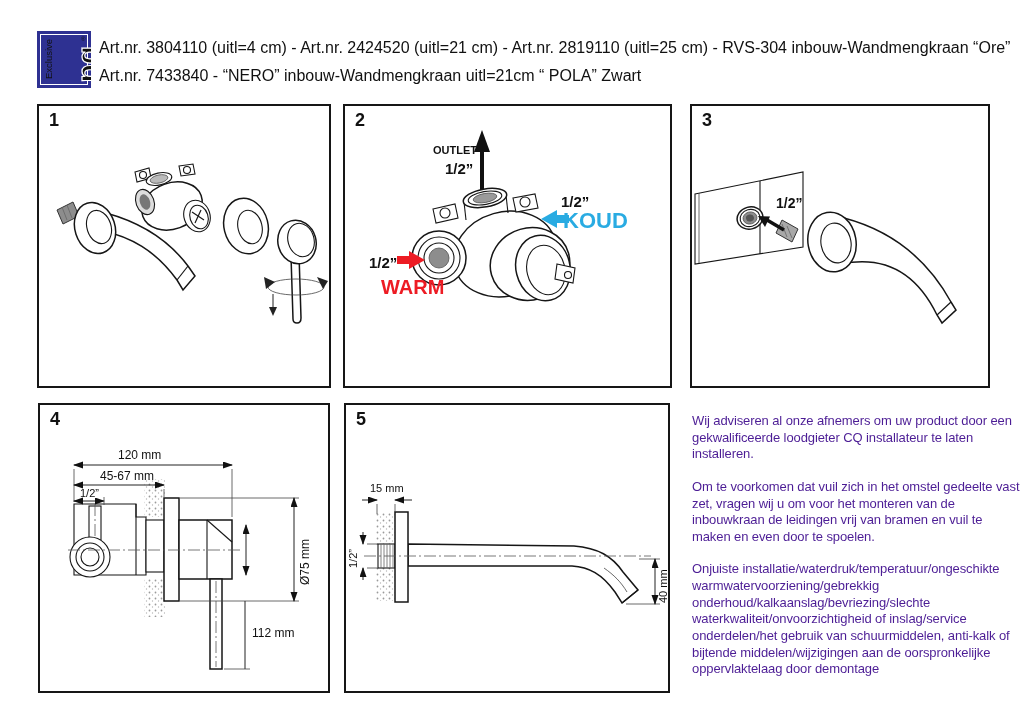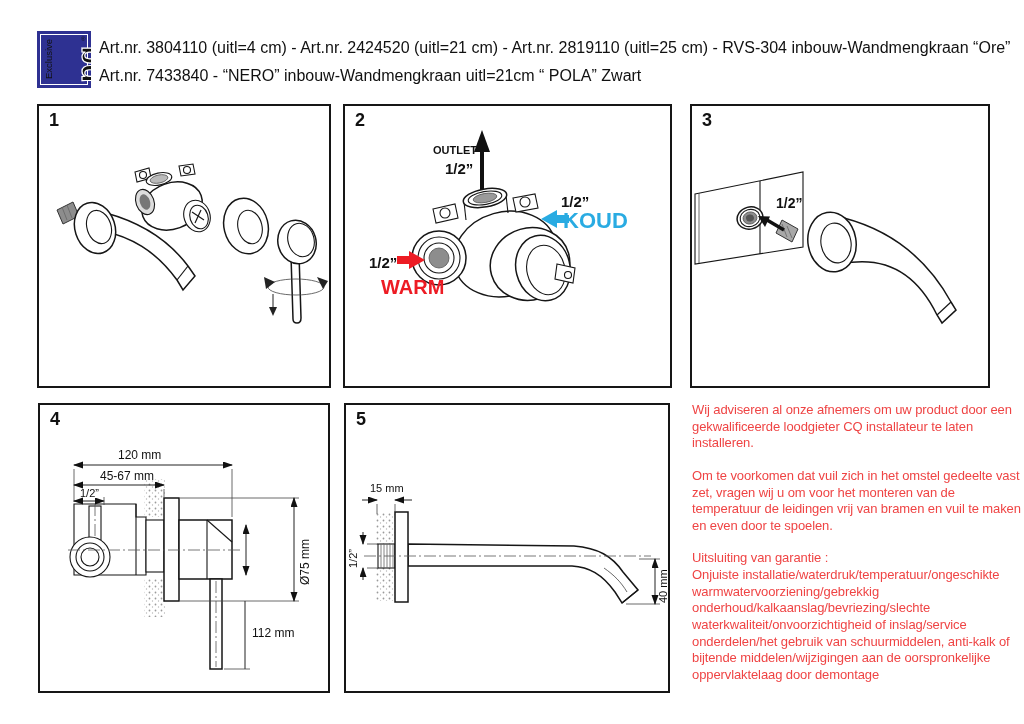--- a/index.html
+++ b/index.html
@@ -19,21 +19,21 @@
   .t-s15{font-size:15px}.t-s20{font-size:20px}.t-s22{font-size:22px}
   .c-cold{fill:var(--cold-blue,#29abe2)}
   .c-warm{fill:var(--warm-red,#ed1c24)}
   .ln{stroke:#161616;stroke-width:1.5;fill:#fff}
   .ln2{stroke:#161616;stroke-width:1.1;fill:#fff}
   .nf{fill:none}
   .dim{stroke:#222;stroke-width:1;fill:none}
   .thin{stroke:#444;stroke-width:0.8;fill:none}
   .cl{stroke:#555;stroke-width:0.8;fill:none;stroke-dasharray:12 3 2 3}
   .thread{stroke:#666;stroke-width:0.8}
-  .notes{position:absolute;left:692px;top:402px;width:330px;font-size:13px;line-height:1.28;color:#ef4444;letter-spacing:-0.1px}
+  .notes{position:absolute;left:692px;top:413px;width:330px;font-size:13px;line-height:1.28;color:#4c1d95;letter-spacing:-0.1px}
   .notes p{margin:0 0 16px 0}
   .notes .wtitle{margin:0}
 </style>
 </head>
 <body>
 
 <div class="logo">
   <svg width="54" height="57" viewBox="0 0 54 57">
     <rect x="0" y="0" width="54" height="57" style="fill:var(--logo-blue,#2e3192)"></rect>
     <rect x="3.5" y="3.5" width="47" height="50" fill="none" stroke="#fff" stroke-width="1"></rect>
@@ -278,16 +278,15 @@
     <line x1="293" y1="154" x2="314" y2="154" class="thin"></line>
     <line x1="280" y1="199" x2="314" y2="199" class="thin"></line>
     <line x1="309" y1="154" x2="309" y2="199" class="dim" marker-start="url(#ah5)" marker-end="url(#ah5)"></line>
     <text transform="translate(321,198) rotate(-90)" class="t-s11">40 mm</text>
   </svg>
   <div class="pnum">5</div>
 </section>
 
 <div class="notes">
   <p>Wij adviseren al onze afnemers om uw product door een gekwalificeerde loodgieter CQ installateur te laten installeren.</p>
-  <p>Om te voorkomen dat vuil zich in het omstel gedeelte vast zet, vragen wij u om voor het monteren van de temperatuur de leidingen vrij van bramen en vuil te maken en even door te spoelen.</p>
-  <p class="wtitle">Uitsluiting van garantie :</p>
+  <p>Om te voorkomen dat vuil zich in het omstel gedeelte vast zet, vragen wij u om voor het monteren van de inbouwkraan de leidingen vrij van bramen en vuil te maken en even door te spoelen.</p>
   <p class="wtitle">Onjuiste installatie/waterdruk/temperatuur/ongeschikte warmwatervoorziening/gebrekkig onderhoud/kalkaanslag/bevriezing/slechte waterkwaliteit/onvoorzichtigheid of inslag/service onderdelen/het gebruik van schuurmiddelen, anti-kalk of bijtende middelen/wijzigingen aan de oorspronkelijke oppervlaktelaag door demontage</p>
 </div>
 
 </body></html>

